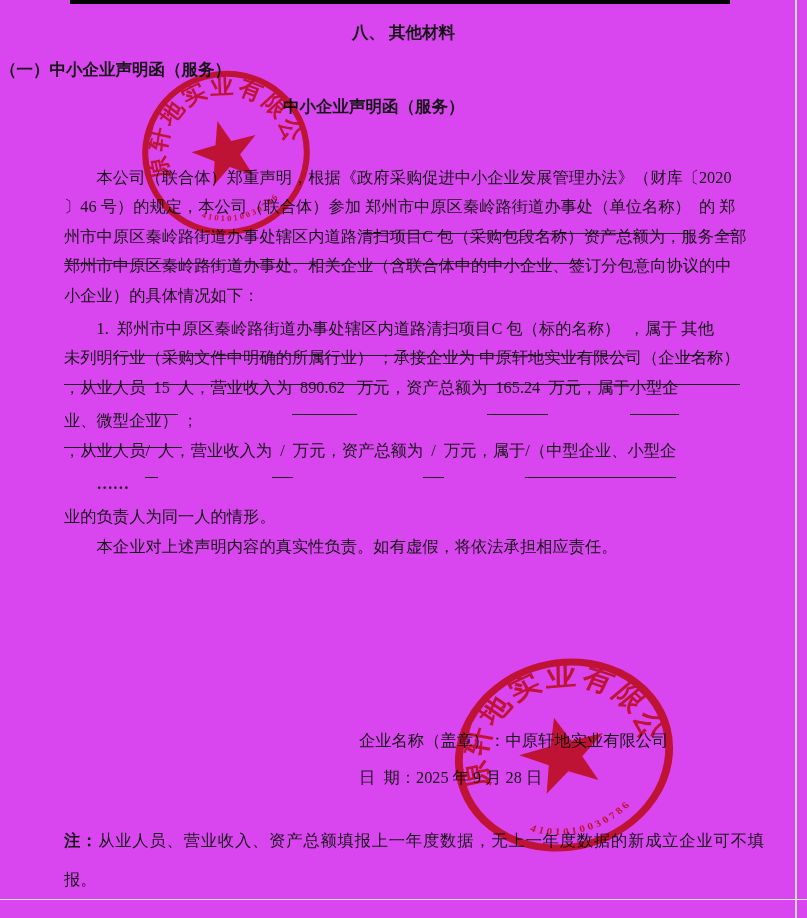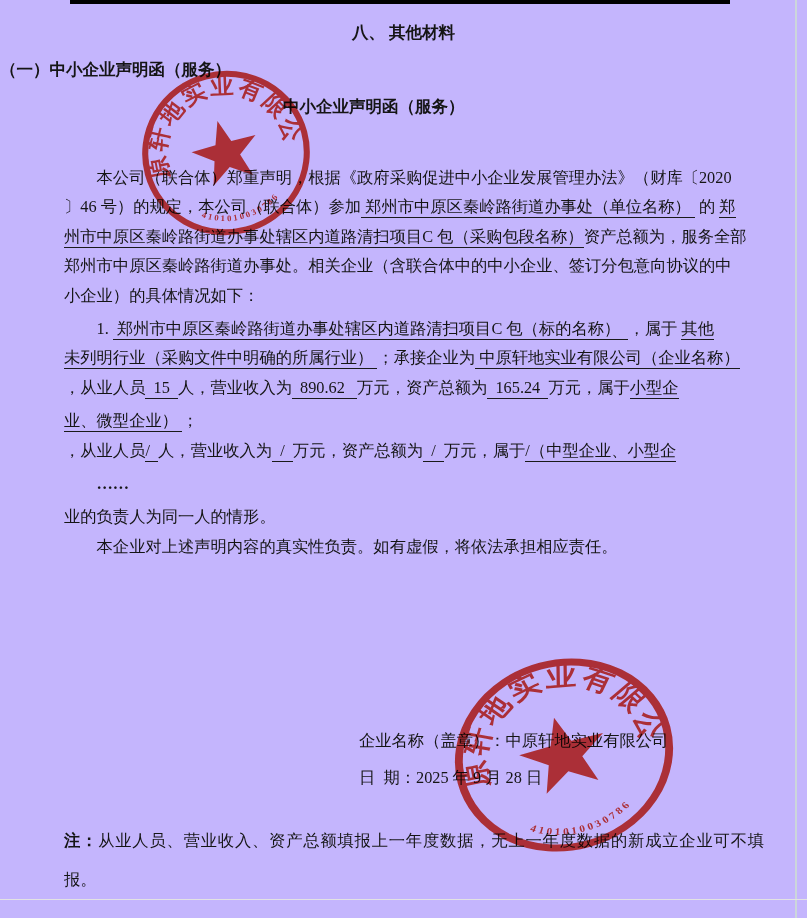--- a/index.html
+++ b/index.html
@@ -1,28 +1,28 @@
 <!DOCTYPE html>
 <html><head>
 <meta charset="utf-8">
 <style>
   *{margin:0;padding:0;box-sizing:border-box}
   html,body{width:807px;height:918px;background:#ffffff;overflow:hidden}
   body{font-family:"Liberation Serif","DejaVu Serif",serif;color:#151515}
-  .page{position:absolute;left:0;top:0;width:807px;height:918px;background:#c4b5fd;overflow:hidden}
+  .page{position:absolute;left:0;top:0;width:807px;height:918px;background:#d946ef;overflow:hidden}
   .topbar{position:absolute;left:70px;top:0;width:660px;height:4px;background:#000}
   .rightline{position:absolute;left:795px;top:0;width:2px;height:918px;background:#ccd6db}
   .bottomline{position:absolute;left:0;top:899px;width:807px;height:1px;background:#e3e3e3}
   .h1{position:absolute;top:22px;left:0;width:807px;text-align:center;font-weight:bold;font-size:16.5px;white-space:pre}
   .h2{position:absolute;top:59px;left:0;width:807px;text-align:left;font-weight:bold;font-size:16.5px;white-space:pre}
   .h3{position:absolute;top:96px;left:283px;font-weight:bold;font-size:16.5px;white-space:pre}
   .body-block{position:absolute;left:64px;top:163px;width:706px;font-size:16.3px}
   .bline{height:29.4px;line-height:29.4px;white-space:pre}
   .para.gap{margin-top:4px}
-  .u{border-bottom:1px solid #1a1a1a;padding-bottom:1px}
+  .u{border-bottom:1px solid #1a1a1a;padding-bottom:17px}
   .sig-line{position:absolute;font-size:16.3px;white-space:pre}
   .sig-company{left:359px;top:730px}
   .sig-date{left:359px;top:767px}
   .note{position:absolute;left:64px;top:821px;width:700px;font-size:16.3px;line-height:39px;text-align:justify}
   .note .nlabel{font-weight:bold}
   .stamp{position:absolute;mix-blend-mode:multiply;opacity:.92;transform:rotate(-15deg)}
   .stamp1{left:139px;top:68px;width:174px;height:170px}
   .stamp2{left:450px;top:656px;width:228px;height:198px}
   .stamp svg{width:100%;height:100%;display:block}
   .stamp text{fill:#dd3226;font-weight:bold;font-family:"Liberation Serif","DejaVu Serif",serif}

